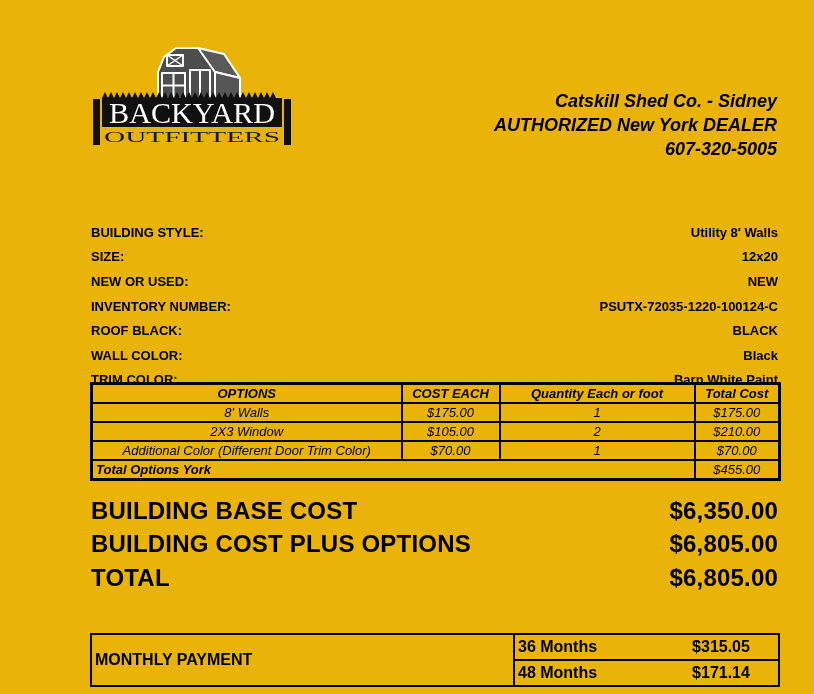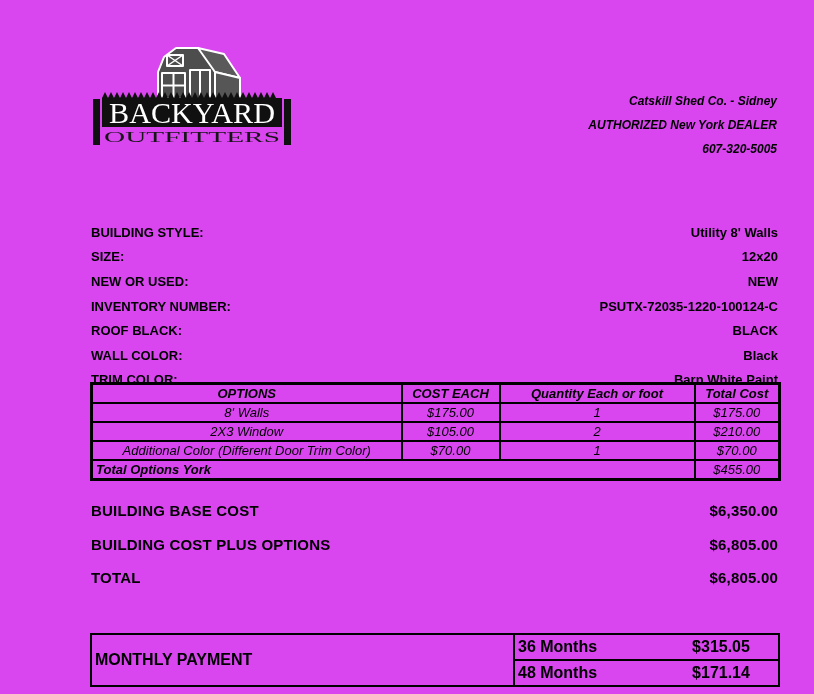--- a/index.html
+++ b/index.html
@@ -1,29 +1,29 @@
 <!DOCTYPE html>
 <html><head>
 <meta charset="utf-8">
 <style>
   * { margin:0; padding:0; box-sizing:border-box; }
   html,body { background:#ffffff; }
   .page {
-    position:relative; width:814px; height:694px; background:#d946ef;
+    position:relative; width:814px; height:694px; background:#eab308;
     font-family:"Liberation Sans", sans-serif; color:#000; overflow:hidden;
   }
 
   
   .logo { position:absolute; left:88px; top:28px; width:208px; height:122px; }
   .logo svg { display:block; }
 
   
   .dealer {
     position:absolute; top:89px; right:37px; text-align:right;
-    font-size:12px; font-weight:bold; font-style:italic; line-height:24px;
+    font-size:18px; font-weight:bold; font-style:italic; line-height:24px;
   }
 
   
   .details { position:absolute; left:91px; top:220px; width:687px; }
   .drow {
     display:flex; justify-content:space-between; align-items:center;
     height:24.6px; font-size:13px; font-weight:bold;
   }
 
   
@@ -36,21 +36,21 @@
     border:2px solid #000; text-align:center; height:19px; padding:1px 3px;
     font-weight:normal; overflow:hidden; white-space:nowrap;font-style:italic;
   }
   table.options th { font-weight:bold; }
   table.options td.total-label { text-align:left; font-weight:bold; }
 
   
   .summary { position:absolute; left:91px; top:494px; width:687px; }
   .srow {
     display:flex; justify-content:space-between; align-items:center;
-    height:33.5px; font-size:15px; font-weight:bold; letter-spacing:0.2px;
+    height:33.5px; font-size:24px; font-weight:bold; letter-spacing:0.2px;
   }
 
   
   table.monthly {
     position:absolute; left:90px; top:633px; width:688px;
     border-collapse:collapse; table-layout:fixed;
     font-size:16px; font-weight:bold; border:2px solid #000;
   }
   table.monthly td { height:26px; padding:0 3px; overflow:hidden; white-space:nowrap; }
   table.monthly td.mp-label { border-right:2px solid #000; padding-left:3px; }

